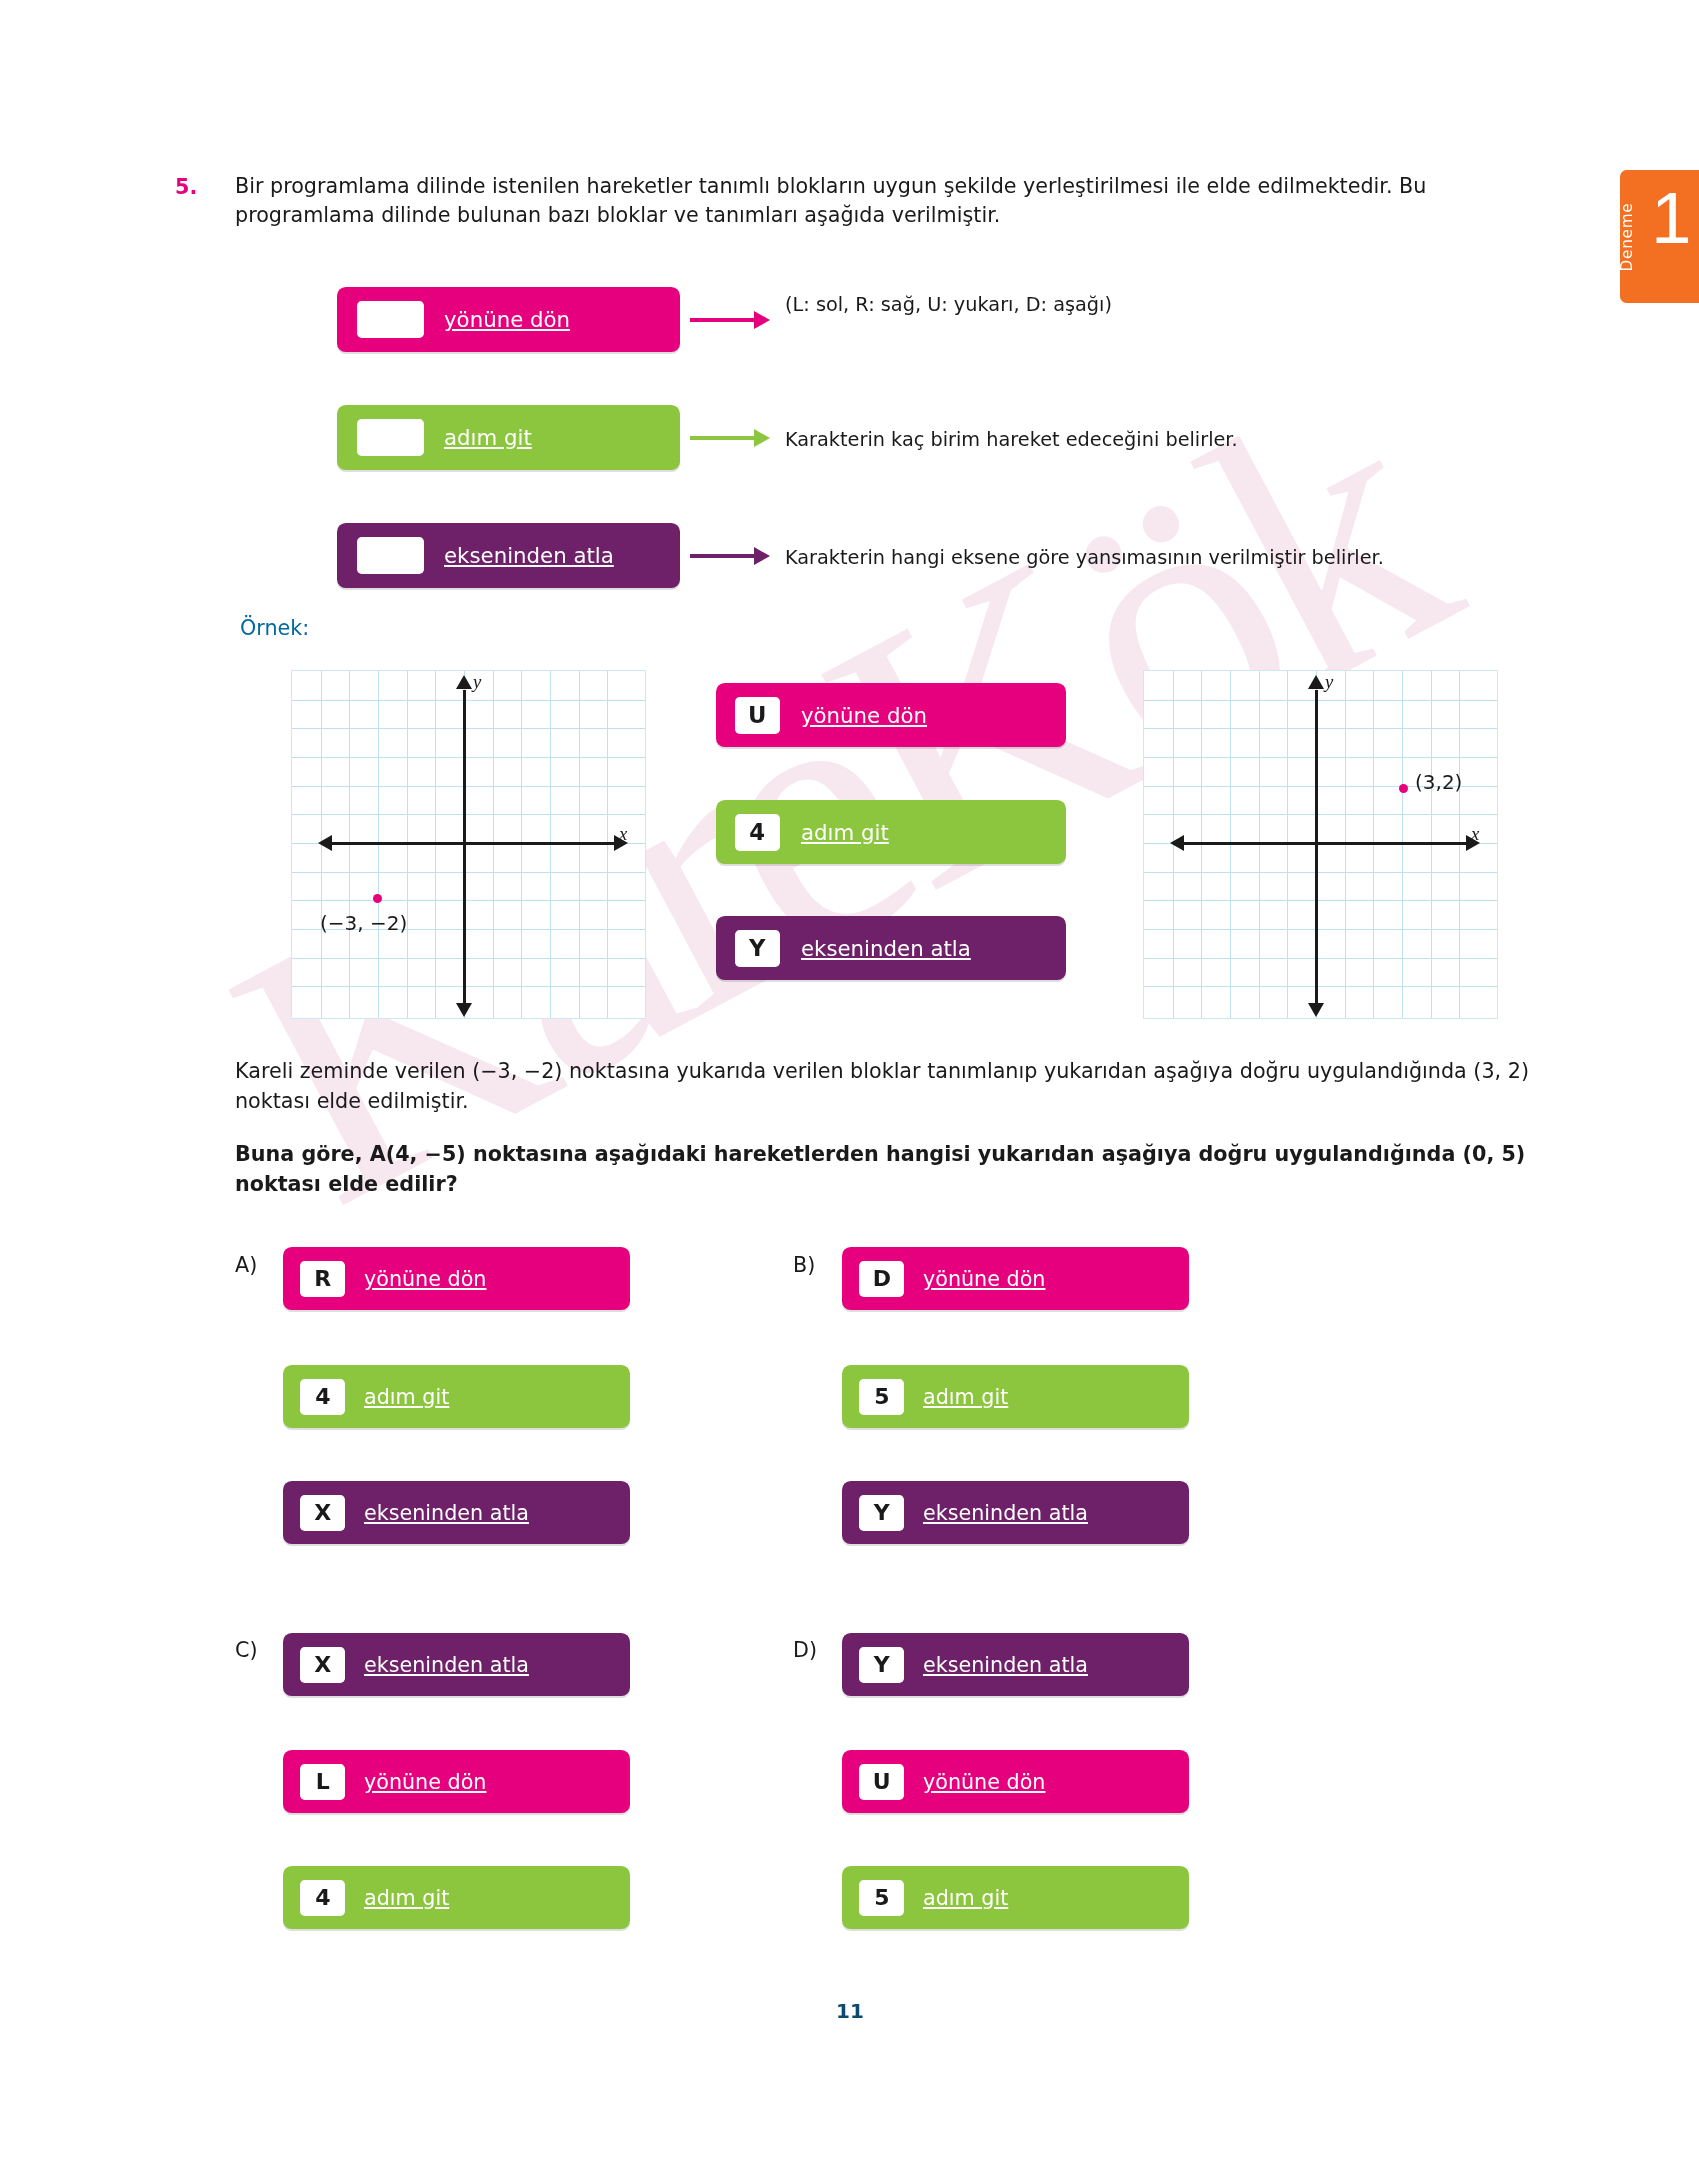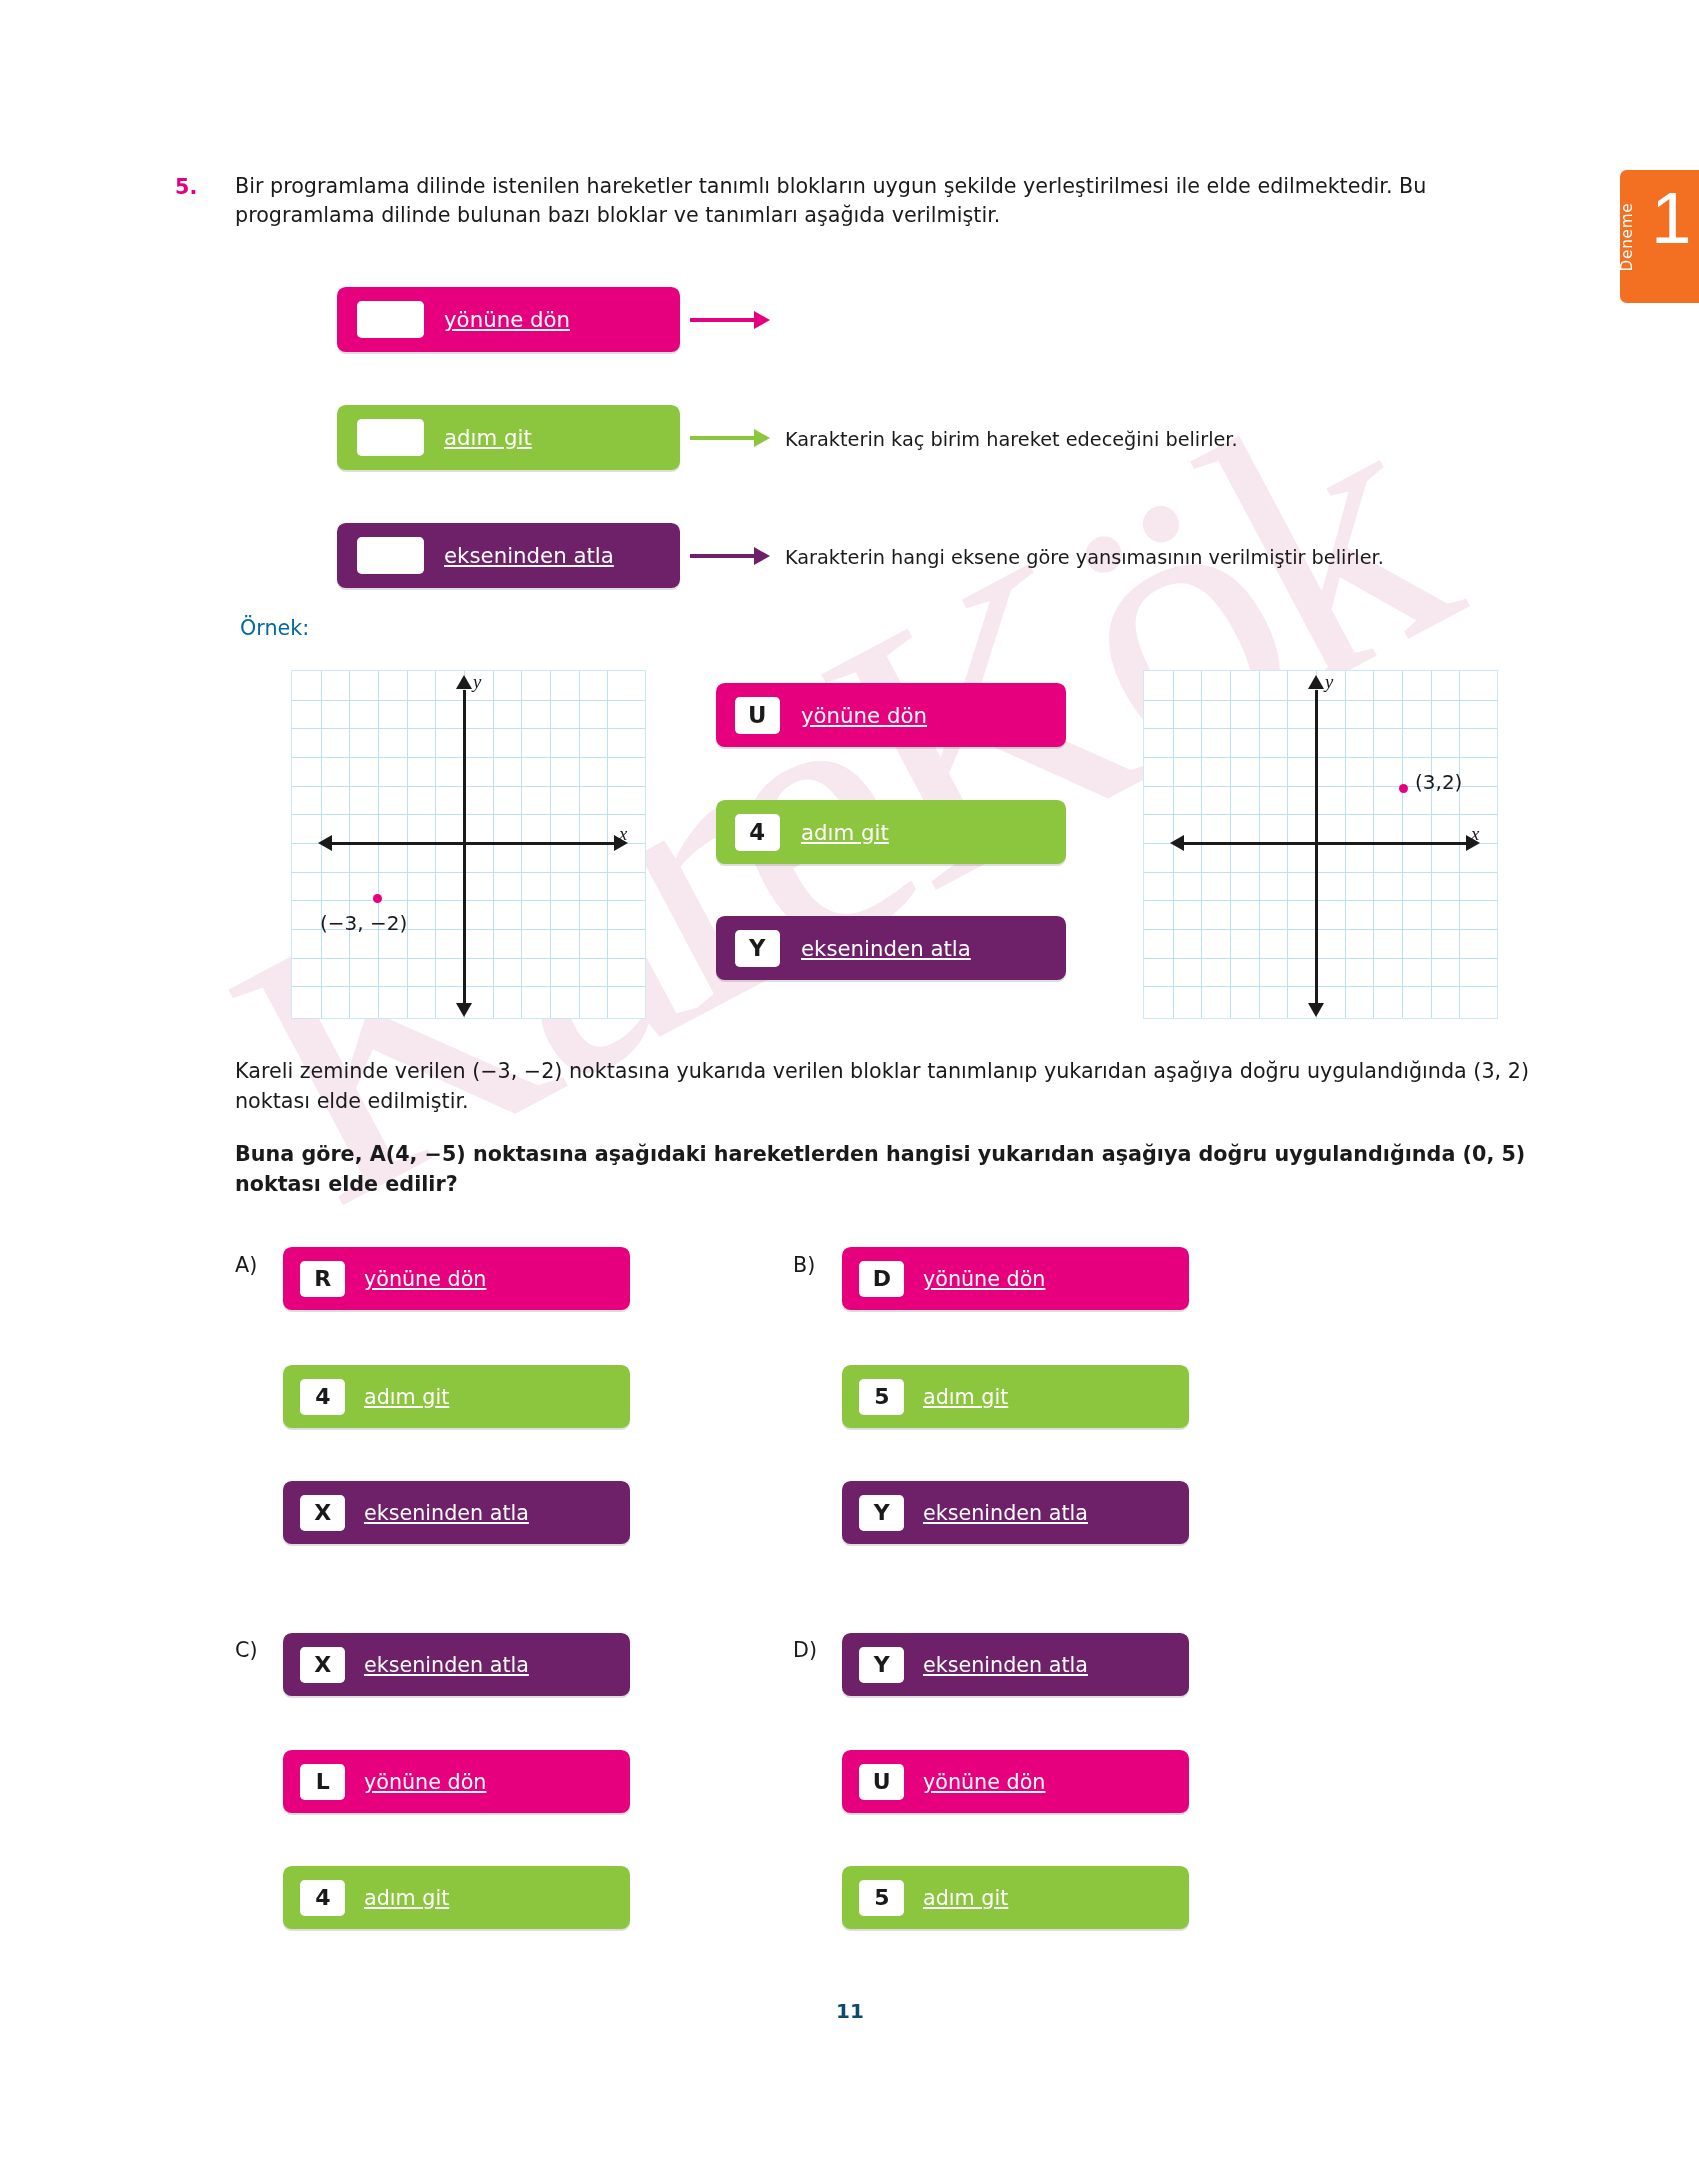--- a/index.html
+++ b/index.html
@@ -149,20 +149,21 @@
 
     <div class="blk defblk pink" style="top:287px;">
       <div class="slot"></div>
       <div class="blabel">yönüne dön</div>
     </div>
     <div class="arrow arw-pink" style="left:690px;top:318px;width:80px;">
       <div class="line"></div>
         <div class="head"></div>
     </div>
     <div class="defdesc" style="left:785px;top:291px;width:746px;">
+      <div>(L: sol, R: sağ, U: yukarı, D: aşağı)</div>
     </div>
 
     <div class="blk defblk green" style="top:405px;">
       <div class="slot"></div>
       <div class="blabel">adım git</div>
     </div>
     <div class="arrow arw-green" style="left:690px;top:436px;width:80px;">
       <div class="line"></div>
         <div class="head"></div>
     </div>

